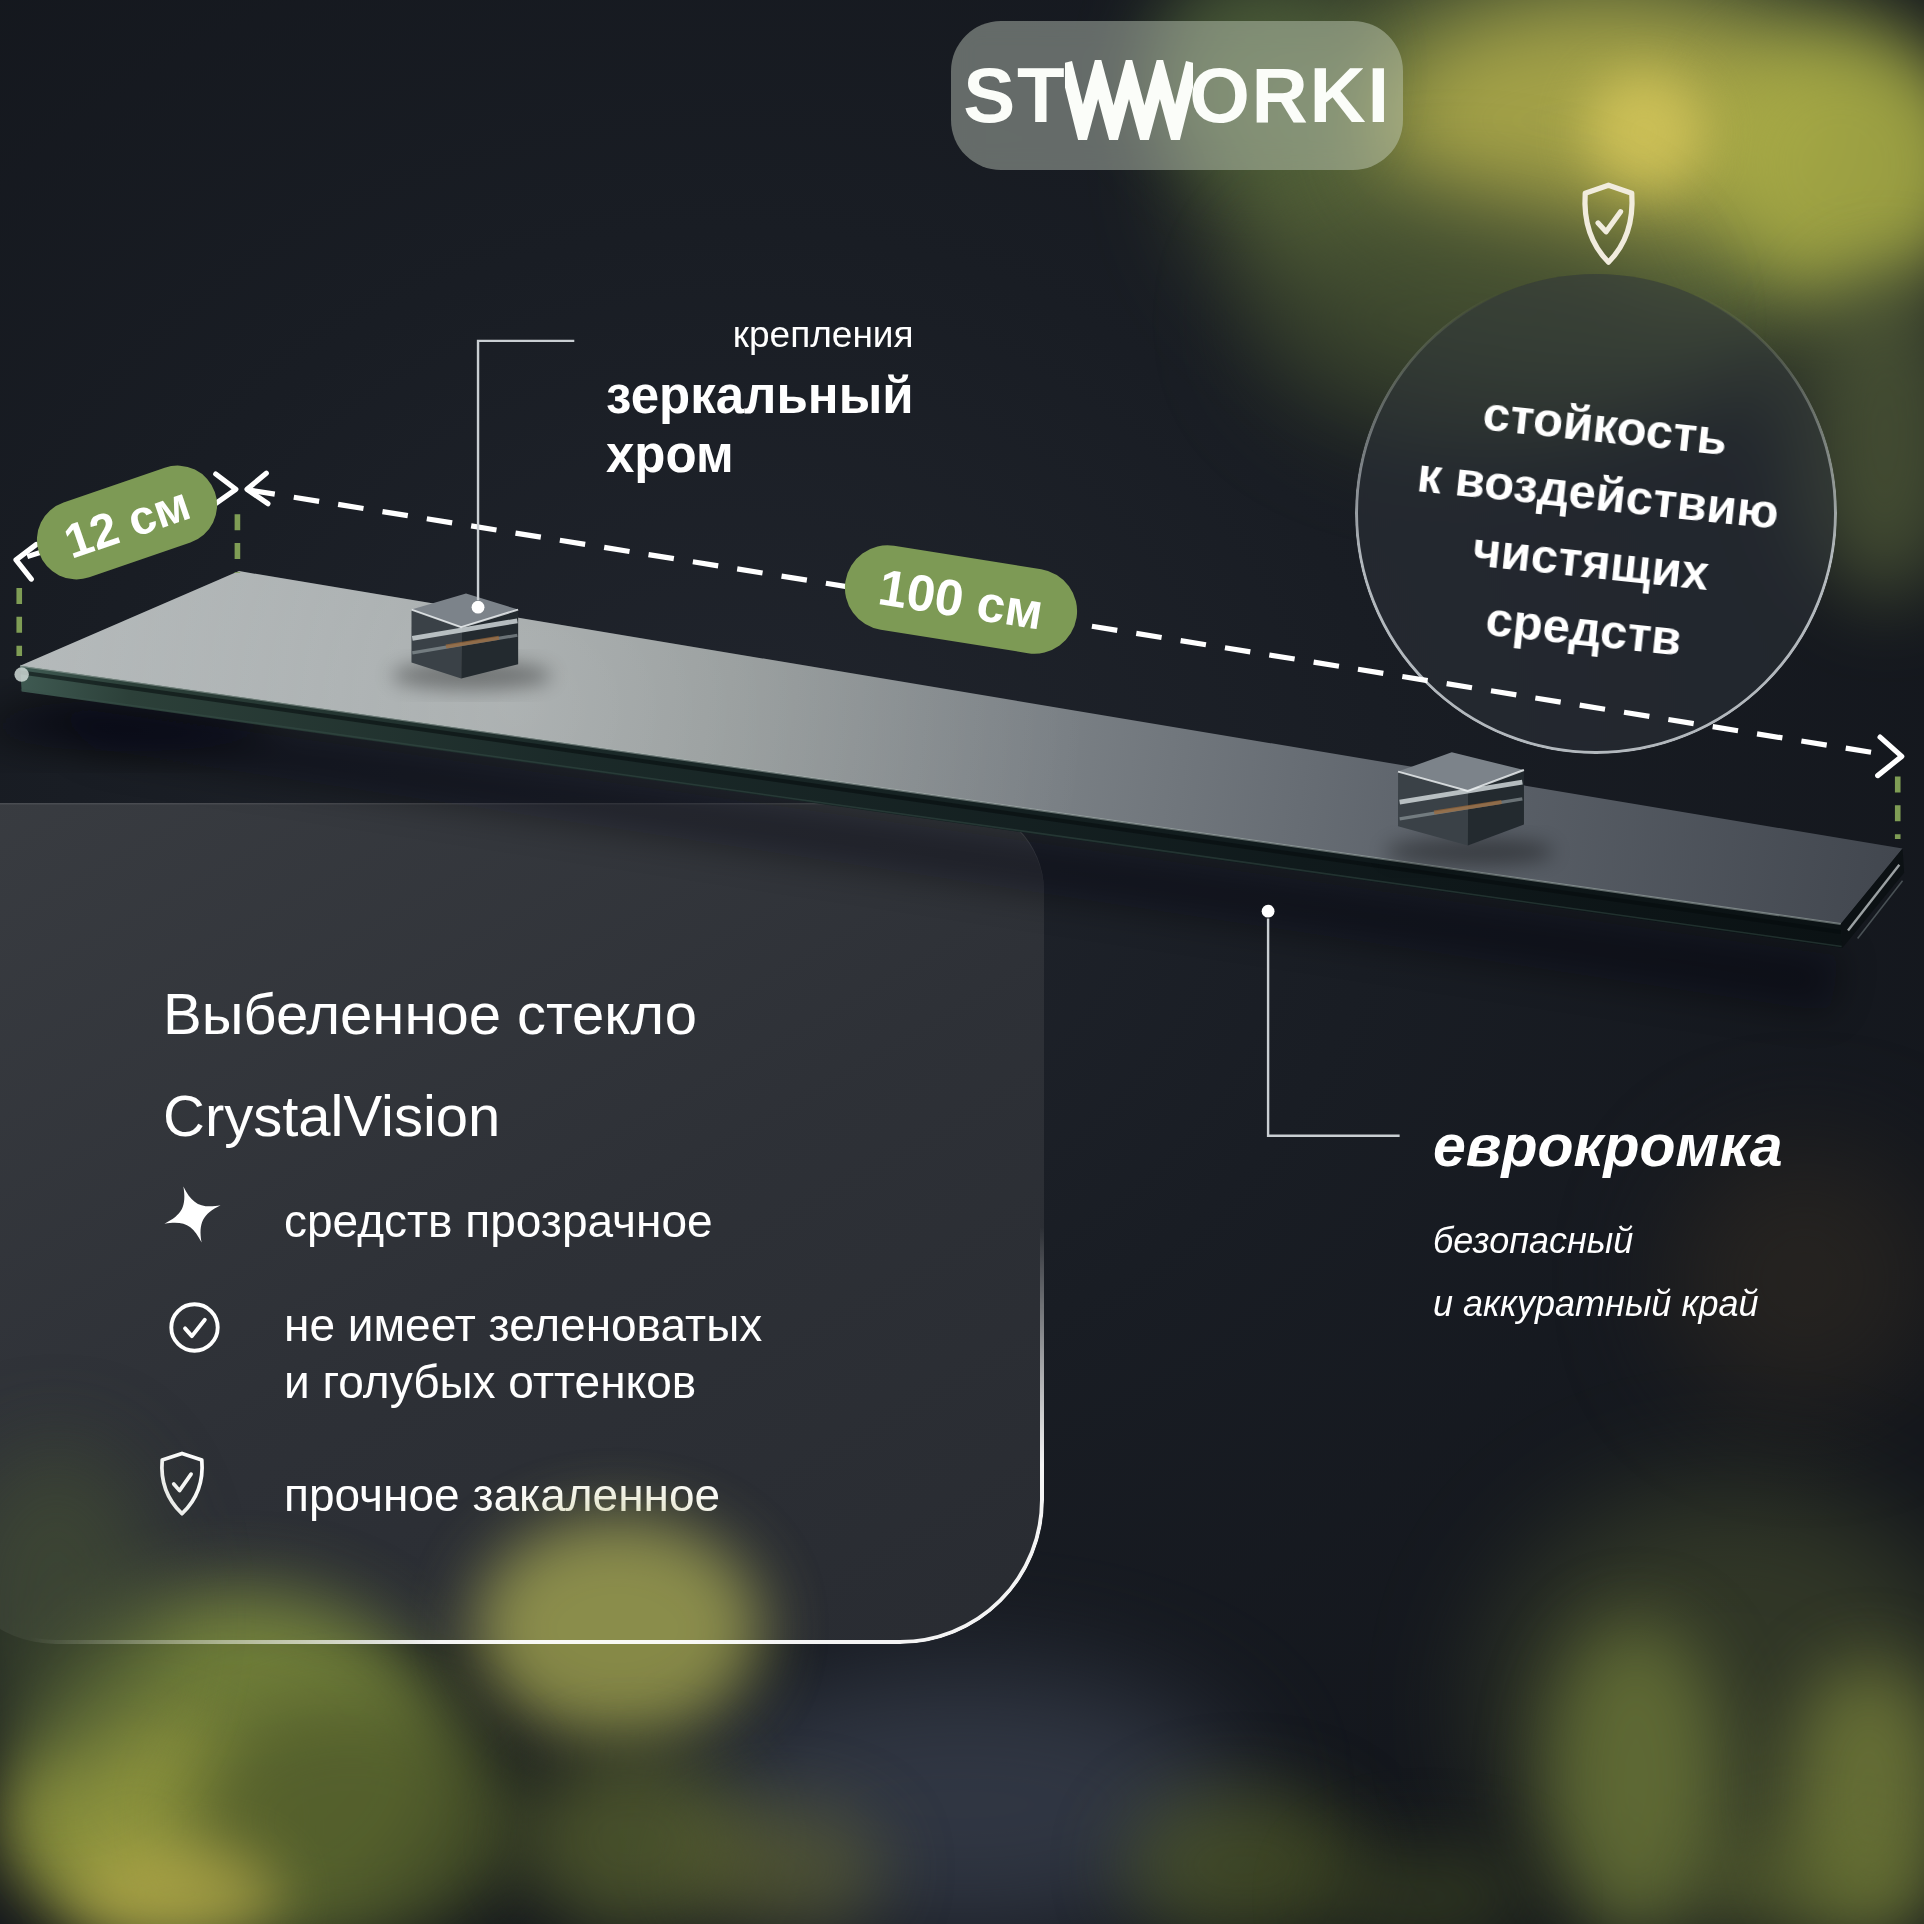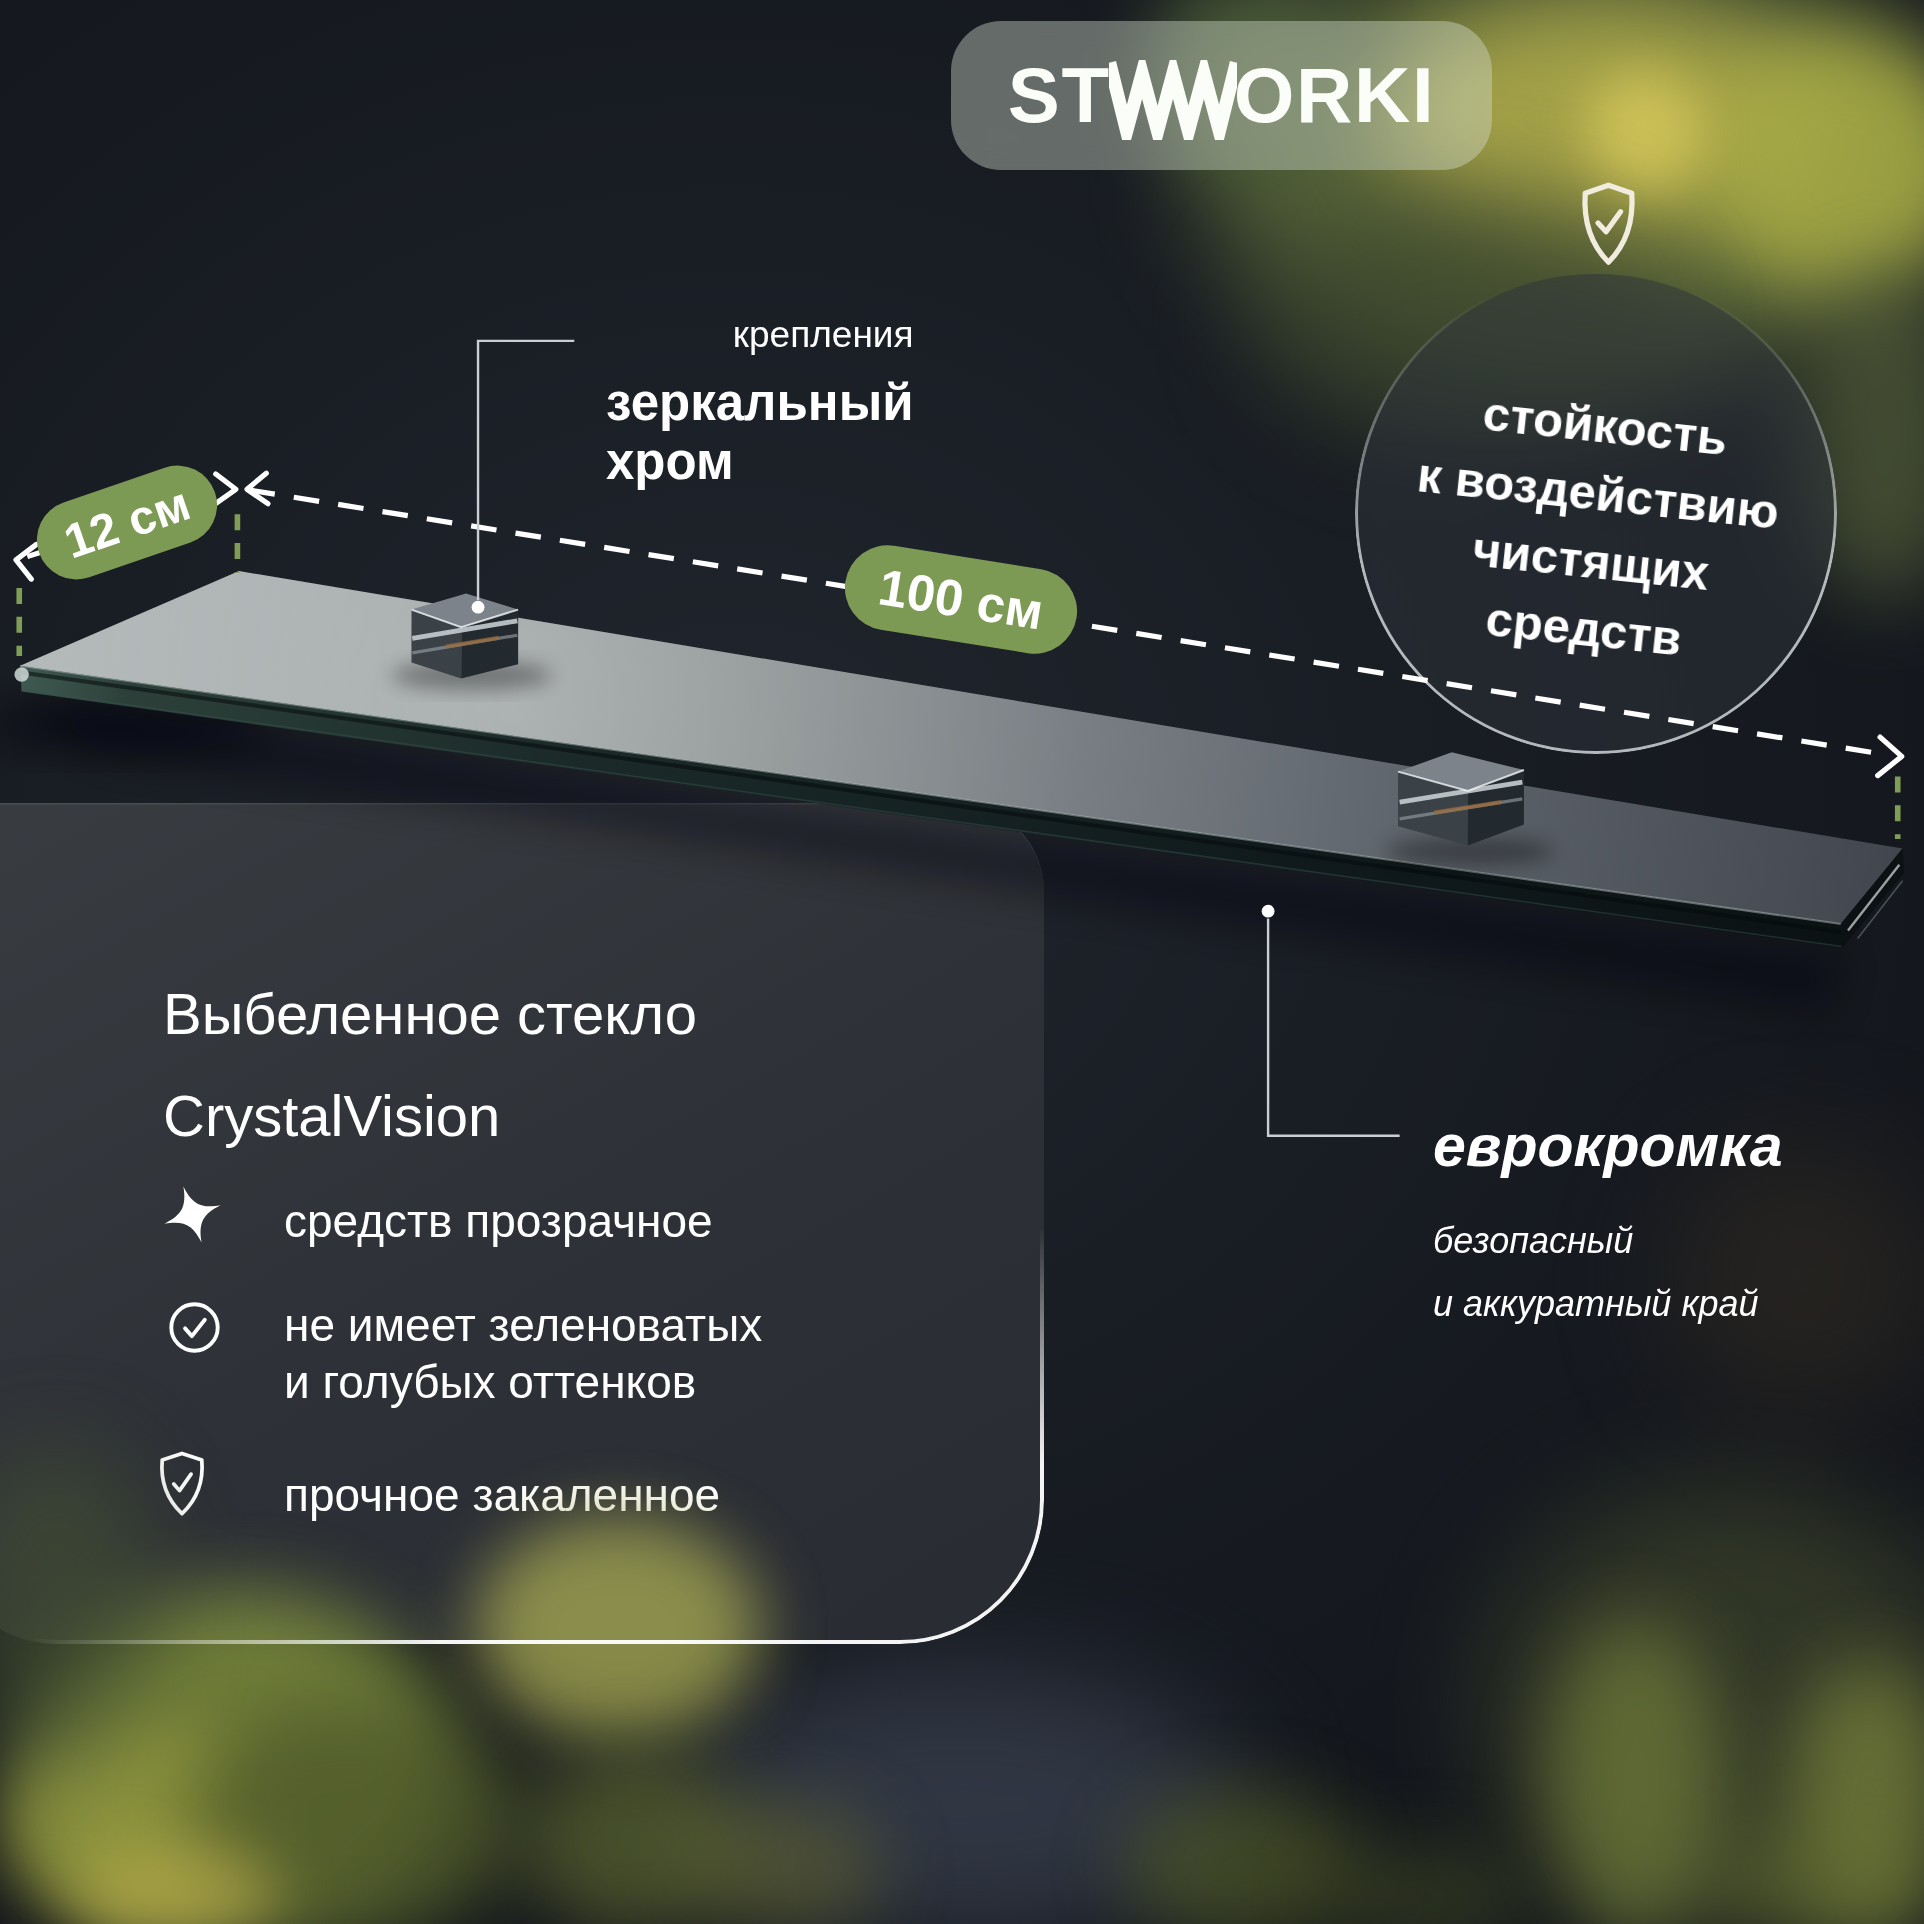--- a/index.html
+++ b/index.html
@@ -2,21 +2,21 @@
 <html style="font-size:13px"><head>
 <meta charset="utf-8">
 <style>
   html,body{margin:0;padding:0;background:#101318;}
   #stage{position:relative;width:1925px;height:1925px;overflow:hidden;
          font-family:"Liberation Sans","DejaVu Sans",sans-serif;
          background:radial-gradient(1364px 1203px at 38% 42%, #21252d 0%, #191d24 48%, #13161c 100%);}
   .abs{position:absolute;}
   .blob{position:absolute;border-radius:50%;}
   
-  .logo-badge{left:951px;top:21px;width:541px;height:149px;border-radius:50px;
+  .logo-badge{left:951px;top:21px;width:452px;height:149px;border-radius:50px;
       background:rgba(210,220,204,0.42);backdrop-filter:blur(13px);-webkit-backdrop-filter:blur(13px);
       display:flex;align-items:center;justify-content:center;}
   .logo-row{display:flex;align-items:center;color:#fbfdf9;font-weight:700;font-size:78px;letter-spacing:1.6px;}
   .logo-mark{margin:8px -3.2px 0 -1.6px;}
   
   .circle-badge{left:1357px;top:274px;width:478px;height:478px;border-radius:50%;
       background:rgba(46,51,60,0.52);backdrop-filter:blur(5.6px);-webkit-backdrop-filter:blur(5.6px);}
   .circle-badge::before{content:"";position:absolute;inset:-1.6px;border-radius:50%;
       border:3.2px solid rgba(206,211,216,0.85);
       -webkit-mask:linear-gradient(to bottom,transparent 4%,rgba(0,0,0,.3) 22%,#000 60%);
@@ -26,21 +26,21 @@
   .shield-top{position:absolute;left:221px;top:-93px;}
   
   .pill{display:flex;align-items:center;justify-content:center;background:#7d9a55;color:#fff;
         font-weight:700;white-space:nowrap;}
   .pill-12{left:34px;top:483px;width:186px;height:79px;border-radius:40px;font-size:48px;transform:rotate(-19deg);}
   .pill-100{left:844px;top:557px;width:234px;height:85px;border-radius:43px;font-size:51px;transform:rotate(9deg);}
   
   .mount-callout{left:606px;top:314px;color:#fff;}
   .mount-l1{font-size:37px;line-height:42px;font-weight:400;text-align:right;}
   .mount-l2,.mount-l3{font-size:51px;line-height:59px;font-weight:700;}
-  .mount-l2{margin-top:17px;}
+  .mount-l2{margin-top:10px;}
   .edge-callout{left:1433px;top:1113px;color:#fff;font-style:italic;}
   .edge-t{font-size:59px;line-height:67px;font-weight:700;}
   .edge-s{font-size:36px;line-height:63px;font-weight:400;margin-top:29px;}
   
   .panel{left:-56px;top:803px;width:1100px;height:841px;
       border-radius:56px 88px 144px 112px;
       background:linear-gradient(150deg,rgba(58,61,66,.97) 0%,rgba(46,49,55,.97) 55%,rgba(41,44,50,.97) 100%);
       box-shadow:inset 0 1.6px 0 rgba(255,255,255,.09);}
   .panel-border{left:-56px;top:803px;width:1100px;height:841px;border-radius:56px 88px 144px 112px;
       border:4px solid rgba(255,255,255,.95);box-sizing:border-box;

